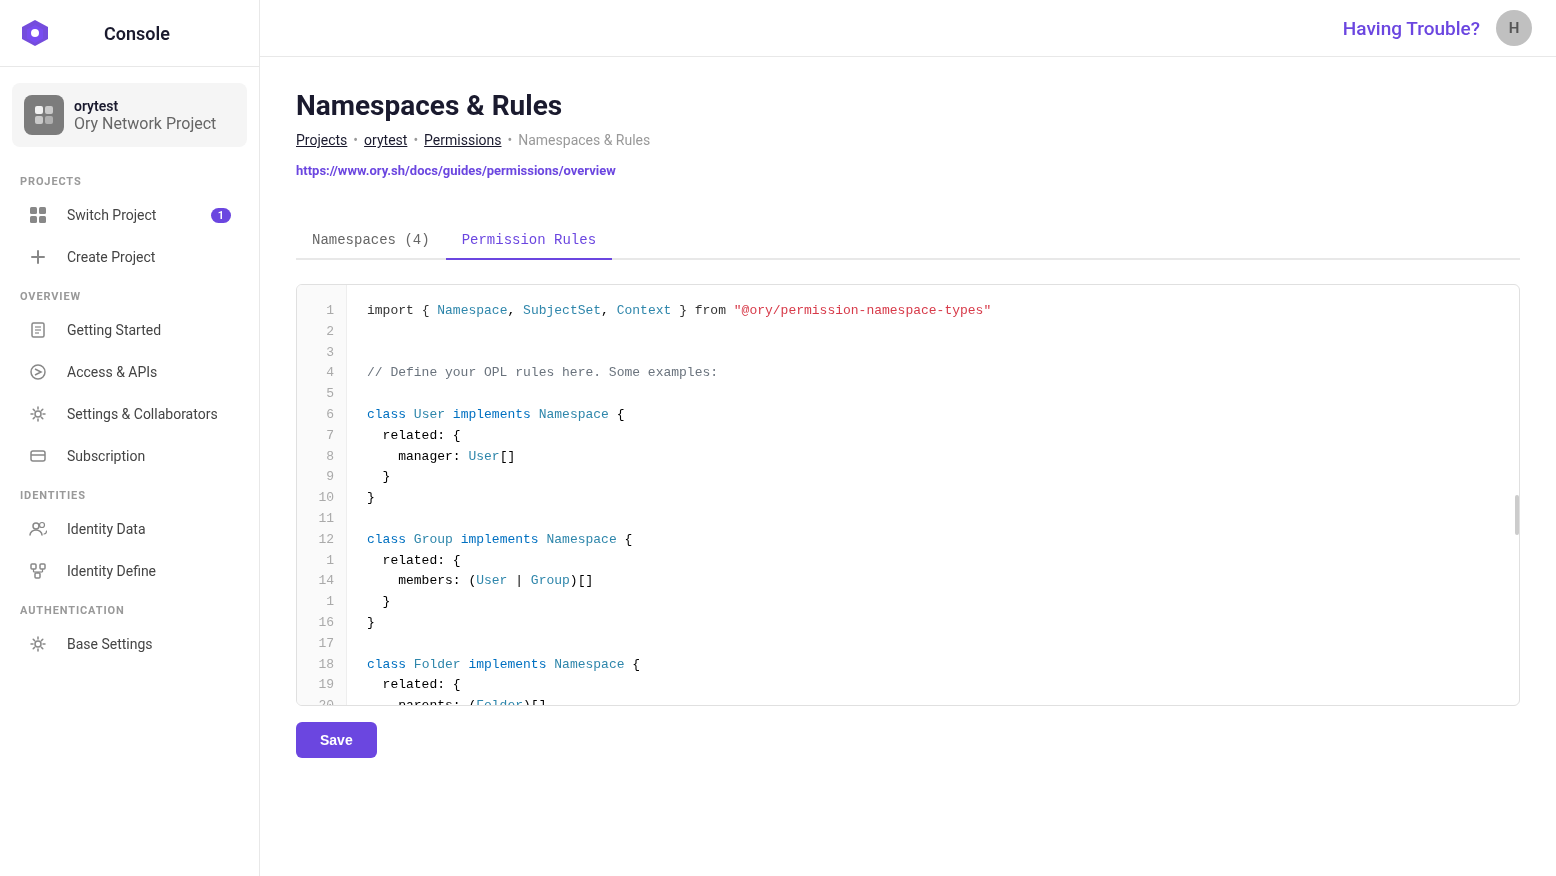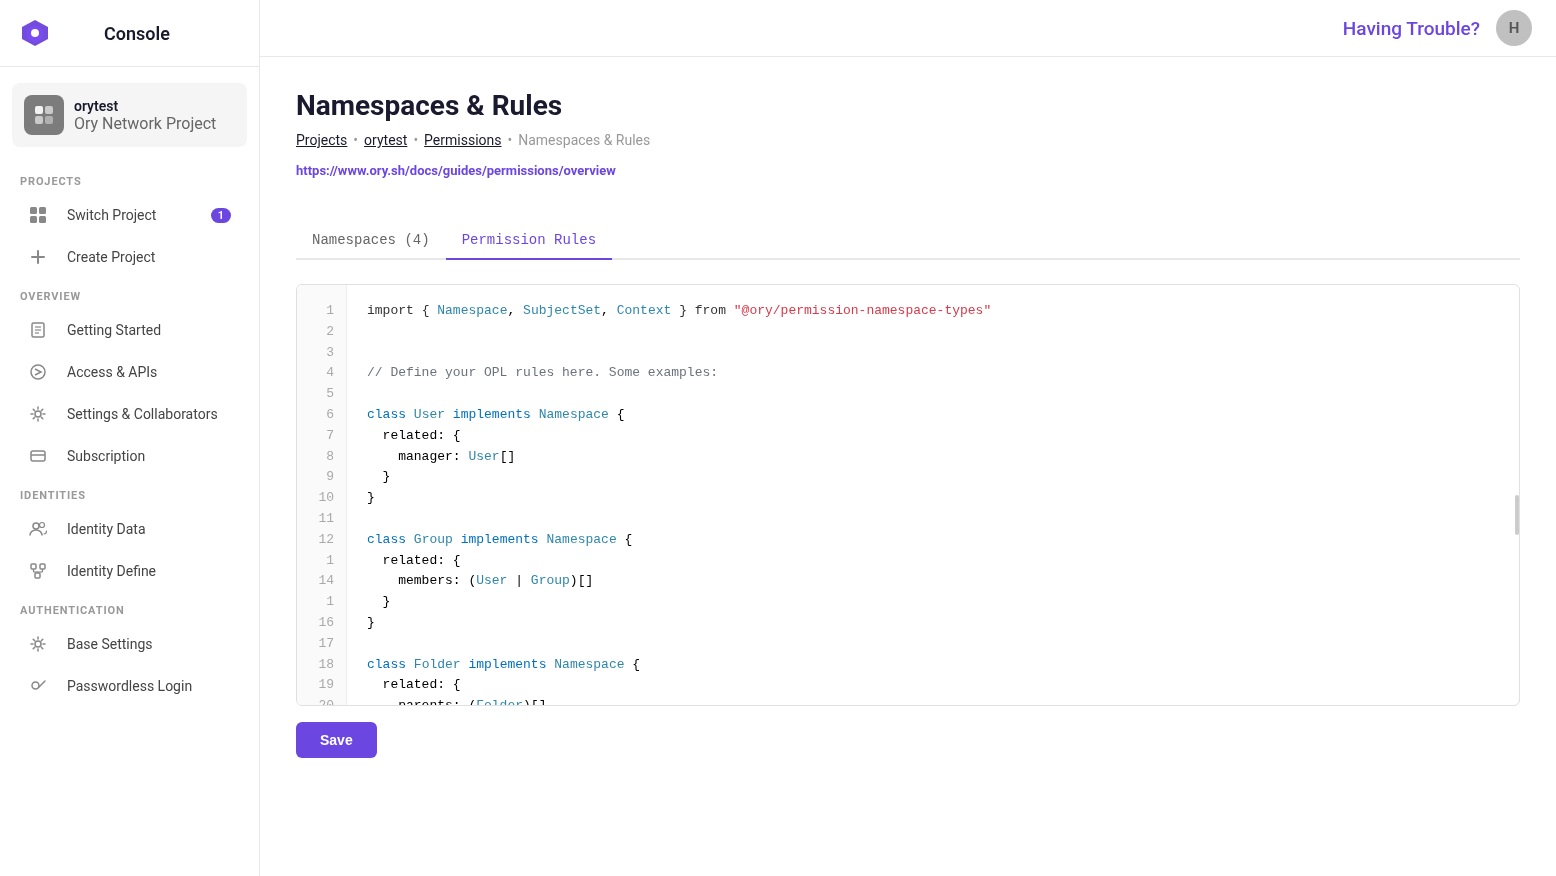--- a/index.html
+++ b/index.html
@@ -340,29 +340,20 @@
 
   <div class="sidebar-section-label">AUTHENTICATION</div>
   <div class="sidebar-item">
     <span class="item-icon">
       <svg width="18" height="18" viewBox="0 0 18 18" fill="none">
           <circle cx="9" cy="9" r="3" stroke="#888" stroke-width="1.5" fill="none"></circle>
           <path d="M9 2v2M9 14v2M2 9h2M14 9h2M4.2 4.2l1.4 1.4M12.4 12.4l1.4 1.4M4.2 13.8l1.4-1.4M12.4 5.6l1.4-1.4" stroke="#888" stroke-width="1.5" stroke-linecap="round"></path>
         </svg>
     </span>
     <span class="item-label">Base Settings</span>
-  </div>
-  <div class="sidebar-item">
-    <span class="item-icon">
-      <svg width="18" height="18" viewBox="0 0 18 18" fill="none">
-          <circle cx="6.5" cy="8.5" r="3.5" stroke="#888" stroke-width="1.5" fill="none"></circle>
-          <path d="M9.5 10.5L16 4M14 6l2-2M12 8l1-1" stroke="#888" stroke-width="1.5" stroke-linecap="round"></path>
-        </svg>
-    </span>
-    <span class="item-label">Passwordless Login</span>
   </div>
 </nav>
 
 <div class="main">
   <div class="topbar">
     <div class="topbar-right">
       <span class="having-trouble">Having Trouble?</span>
       <div class="user-avatar">H</div>
     </div>
   </div>

